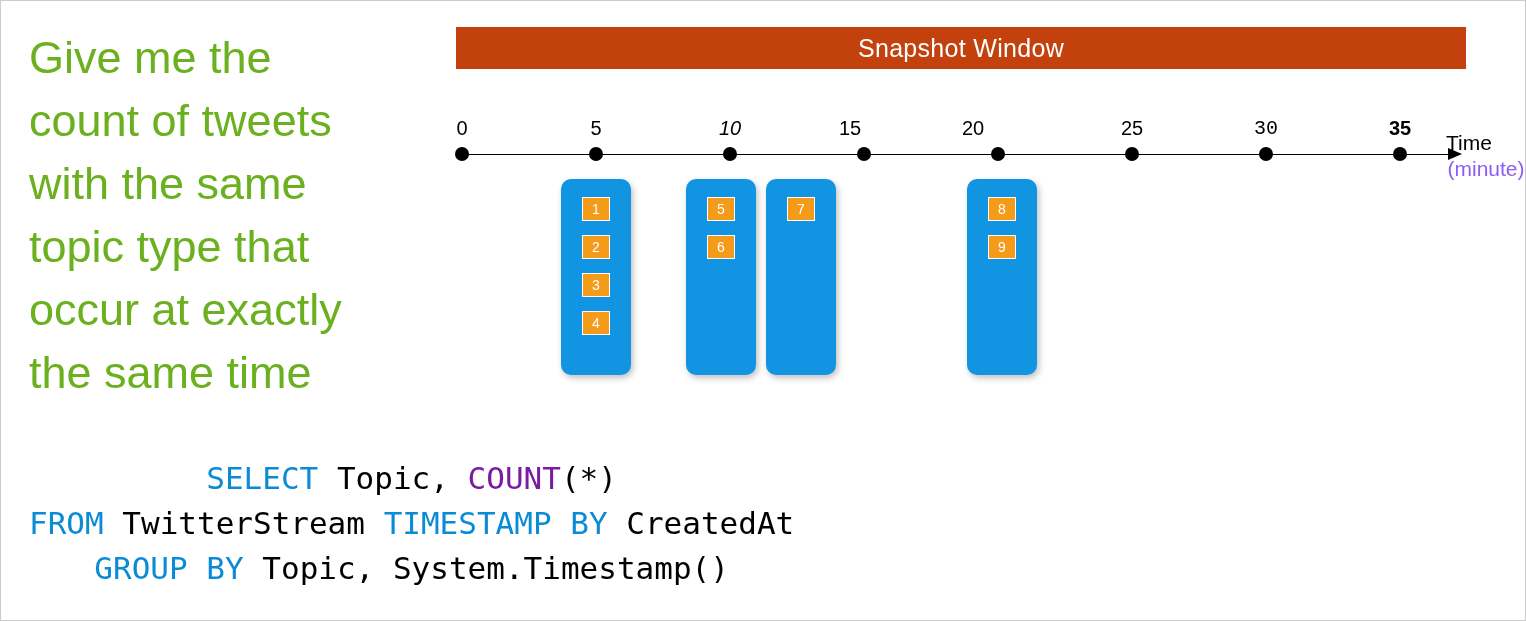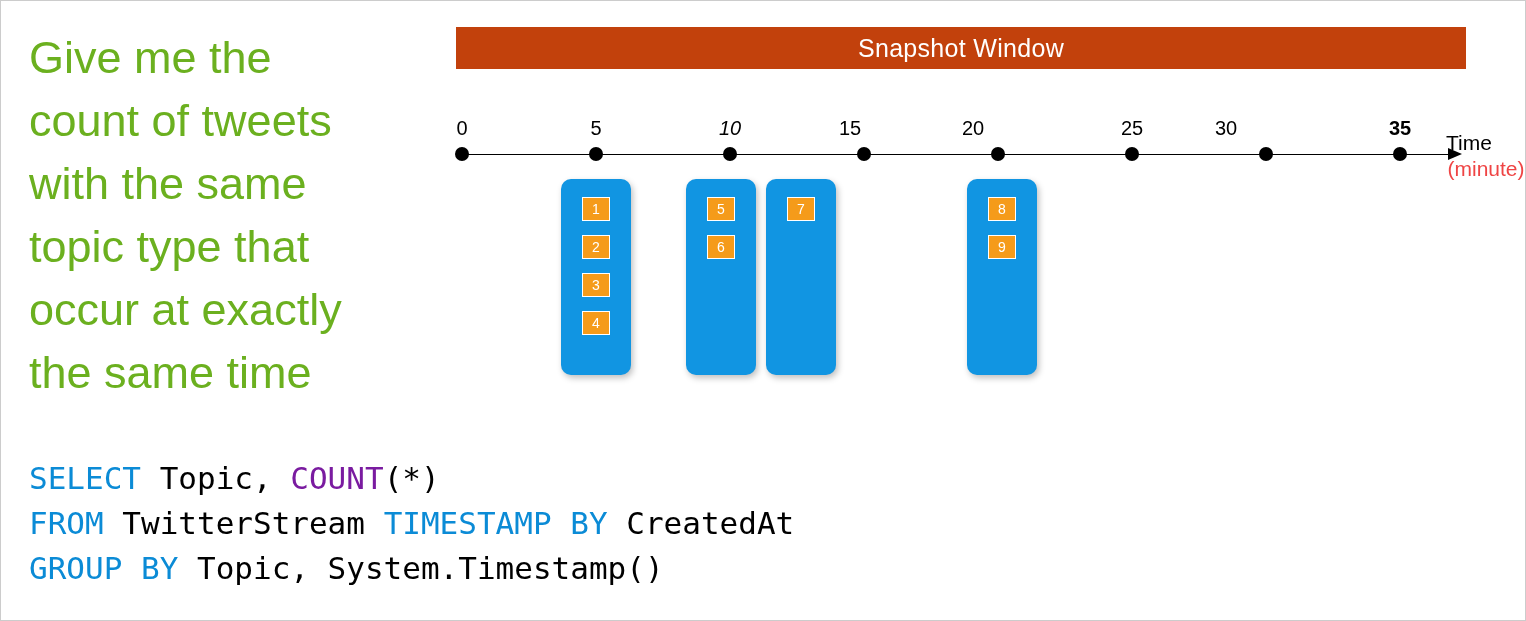--- a/index.html
+++ b/index.html
@@ -83,21 +83,21 @@
     font-size: 21px;
     color: #000;
     text-align: left;
     width: 80px;
   }
   .axis-subtitle {
     position: absolute;
     left: 990px;
     top: 56px;
     font-size: 21px;
-    color: #ef4444;
+    color: #8b5cf6;
     text-align: center;
     width: 80px;
   }
   .groups {
     position: absolute;
     left: 455px;
     top: 178px;
     width: 1000px;
     height: 210px;
   }
@@ -128,20 +128,21 @@
     font-weight: 400;
   }
   .sql {
     position: absolute;
     left: 28px;
     top: 455px;
     font-family: Consolas, Menlo, monospace;
     font-size: 31px;
     line-height: 1.45;
     white-space: pre;
+    text-align: center;
   }
   .kw-blue { color: #0b8bd6; }
   .kw-purple { color: #7a1ba0; }
   .kw-black { color: #000; }
 </style>
 </head>
 <body>
 
 <div class="desc">Give me the count of tweets with the same topic type that occur at exactly the same time</div>
 
@@ -157,21 +158,21 @@
       <div class="tick-label" style="left: 140px;">5</div>
       <div class="tick" style="left: 274px;"></div>
       <div class="tick-label" style="left: 274px; font-style: italic;">10</div>
       <div class="tick" style="left: 408px;"></div>
       <div class="tick-label" style="left: 394px;">15</div>
       <div class="tick" style="left: 542px;"></div>
       <div class="tick-label" style="left: 517px; text-align: right;">20</div>
       <div class="tick" style="left: 676px;"></div>
       <div class="tick-label" style="left: 676px;">25</div>
       <div class="tick" style="left: 810px;"></div>
-      <div class="tick-label" style="left: 770px;">30</div>
+      <div class="tick-label" style="left: 810px; font-family: Liberation Mono, monospace;">30</div>
       <div class="tick" style="left: 944px;"></div>
       <div class="tick-label" style="left: 944px; font-weight: bold;">35</div>
     </div>
   <div class="axis-title">Time</div>
   <div class="axis-subtitle">(minute)</div>
 </div>
 
 <div class="groups" id="groups-container">
     <div class="group" style="left: 105px;">
       <div class="event">1</div>

